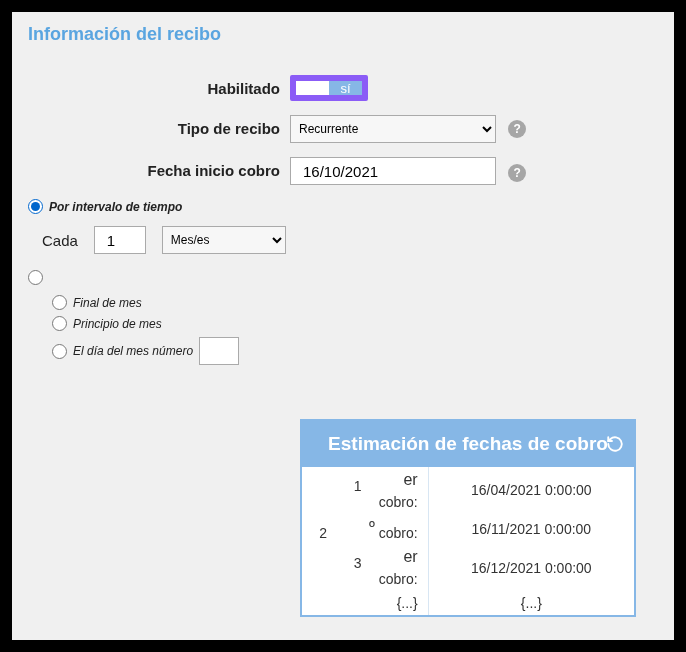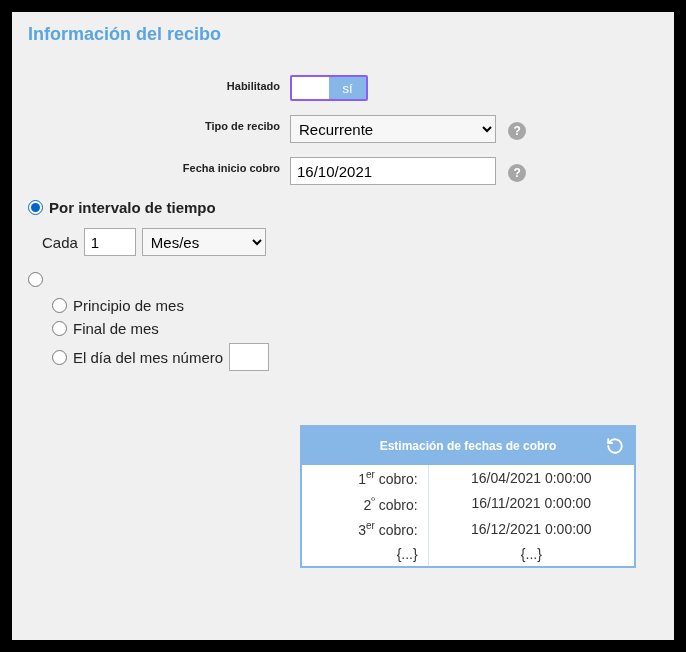--- a/index.html
+++ b/index.html
@@ -25,35 +25,35 @@
   .form-row {
     display: flex;
     align-items: flex-start;
     margin-bottom: 14px;
   }
   .label-col {
     width: 262px;
     text-align: right;
     padding-right: 10px;
     padding-top: 5px;
-    font-size: 11px;
+    font-size: 15px;
     color: #222;
     font-weight: 600;
   }
   .control-col {
     flex: 1;
     font-size: 15px;
     color: #222;
   }
   
   .toggle {
     display: inline-block;
     width: 78px;
     height: 26px;
-    border: 2px solid #8b5cf6;
+    border: 6px solid #8b5cf6;
     border-radius: 2px;
     overflow: hidden;
     background: #fff;
     vertical-align: middle;
     cursor: pointer;
   }
   .toggle-inner {
     display: flex;
     width: 100%;
     height: 100%;
@@ -65,30 +65,30 @@
   .toggle-on {
     width: 50%;
     background: #86b7e6;
     color: #fff;
     font-size: 13px;
     display: flex;
     align-items: center;
     justify-content: center;
   }
   select {
-    font-size: 15px;
+    font-size: 12px;
     padding: 3px 4px;
     border: 1px solid #aaa;
     background: #f7f7f7;
     height: 28px;
   }
   .select-wide { width: 206px; }
   input[type="text"] {
     font-size: 15px;
-    padding: 3px 6px;
+    padding: 3px 12px;
     border: 1px solid #aaa;
     background: #fff;
     height: 28px;
   }
   .date-input { width: 206px; }
   .help-icon {
     display: inline-flex;
     width: 18px;
     height: 18px;
     background: #a6a6a6;
@@ -108,28 +108,29 @@
     margin-bottom: 6px;
   }
   .radio-line input[type="radio"] {
     margin-right: 6px;
     width: 15px;
     height: 15px;
     accent-color: #0066cc;
   }
   .radio-line label {
     font-weight: 600;
-    font-size: 15px;
+    font-size: 12px;
+    font-style: italic;
   }
   .sub-line {
     margin: 12px 0 16px 14px;
     font-size: 15px;
     display: flex;
     align-items: center;
-    gap: 6px;
+    gap: 16px;
   }
   .sub-line span { font-weight: 400; }
   .num-input { width: 52px; }
   .freq-select { width: 124px; }
   .sub-options {
     margin-left: 24px;
     margin-top: 10px;
   }
   .sub-options .radio-line label { font-weight: 400; }
   .small-input { width: 40px; margin-left: 6px; }
@@ -138,21 +139,21 @@
     margin-top: 48px;
     margin-left: 272px;
     width: 336px;
     border: 2px solid #86b7e6;
     background: #fff;
   }
   .estimate-header {
     background: #86b7e6;
     color: #fff;
     font-weight: 600;
-    font-size: 12px;
+    font-size: 19px;
     padding: 12px 10px;
     display: flex;
     align-items: center;
     justify-content: center;
     position: relative;
   }
   .refresh-icon {
     position: absolute;
     right: 10px;
     top: 50%;
@@ -168,21 +169,21 @@
     color: #333;
   }
   .estimate-table td:first-child {
     width: 38%;
     text-align: right;
     border-right: 1px solid #d8e6f3;
   }
   .estimate-table td:last-child {
     text-align: center;
   }
-  .ord-sup { font-size: 10px; vertical-align: super; }
+  .ord-sup { font-size: 16px; vertical-align: super; margin-left: 42px; }
 </style>
 </head>
 <body>
 
 <div class="panel">
   <div class="panel-title">Información del recibo</div>
 
   <div class="form-row">
     <div class="label-col">Habilitado</div>
     <div class="control-col">
@@ -225,25 +226,25 @@
         <select class="freq-select">
           <option>Mes/es</option>
         </select>
       </div>
       <div class="radio-line">
         <input type="radio" name="freq" style="">
       </div>
       <div class="sub-options">
         <div class="radio-line">
           <input type="radio" name="mfreq" style="">
-          <label>Principio de mes</label>
+          <label>Final de mes</label>
         </div>
         <div class="radio-line">
           <input type="radio" name="mfreq" style="">
-          <label>Final de mes</label>
+          <label>Principio de mes</label>
         </div>
         <div class="radio-line">
           <input type="radio" name="mfreq" style="">
           <label>El día del mes número</label>
           <input type="text" class="small-input" value="" style="">
         </div>
       </div>
     </div>
   </div>
 

